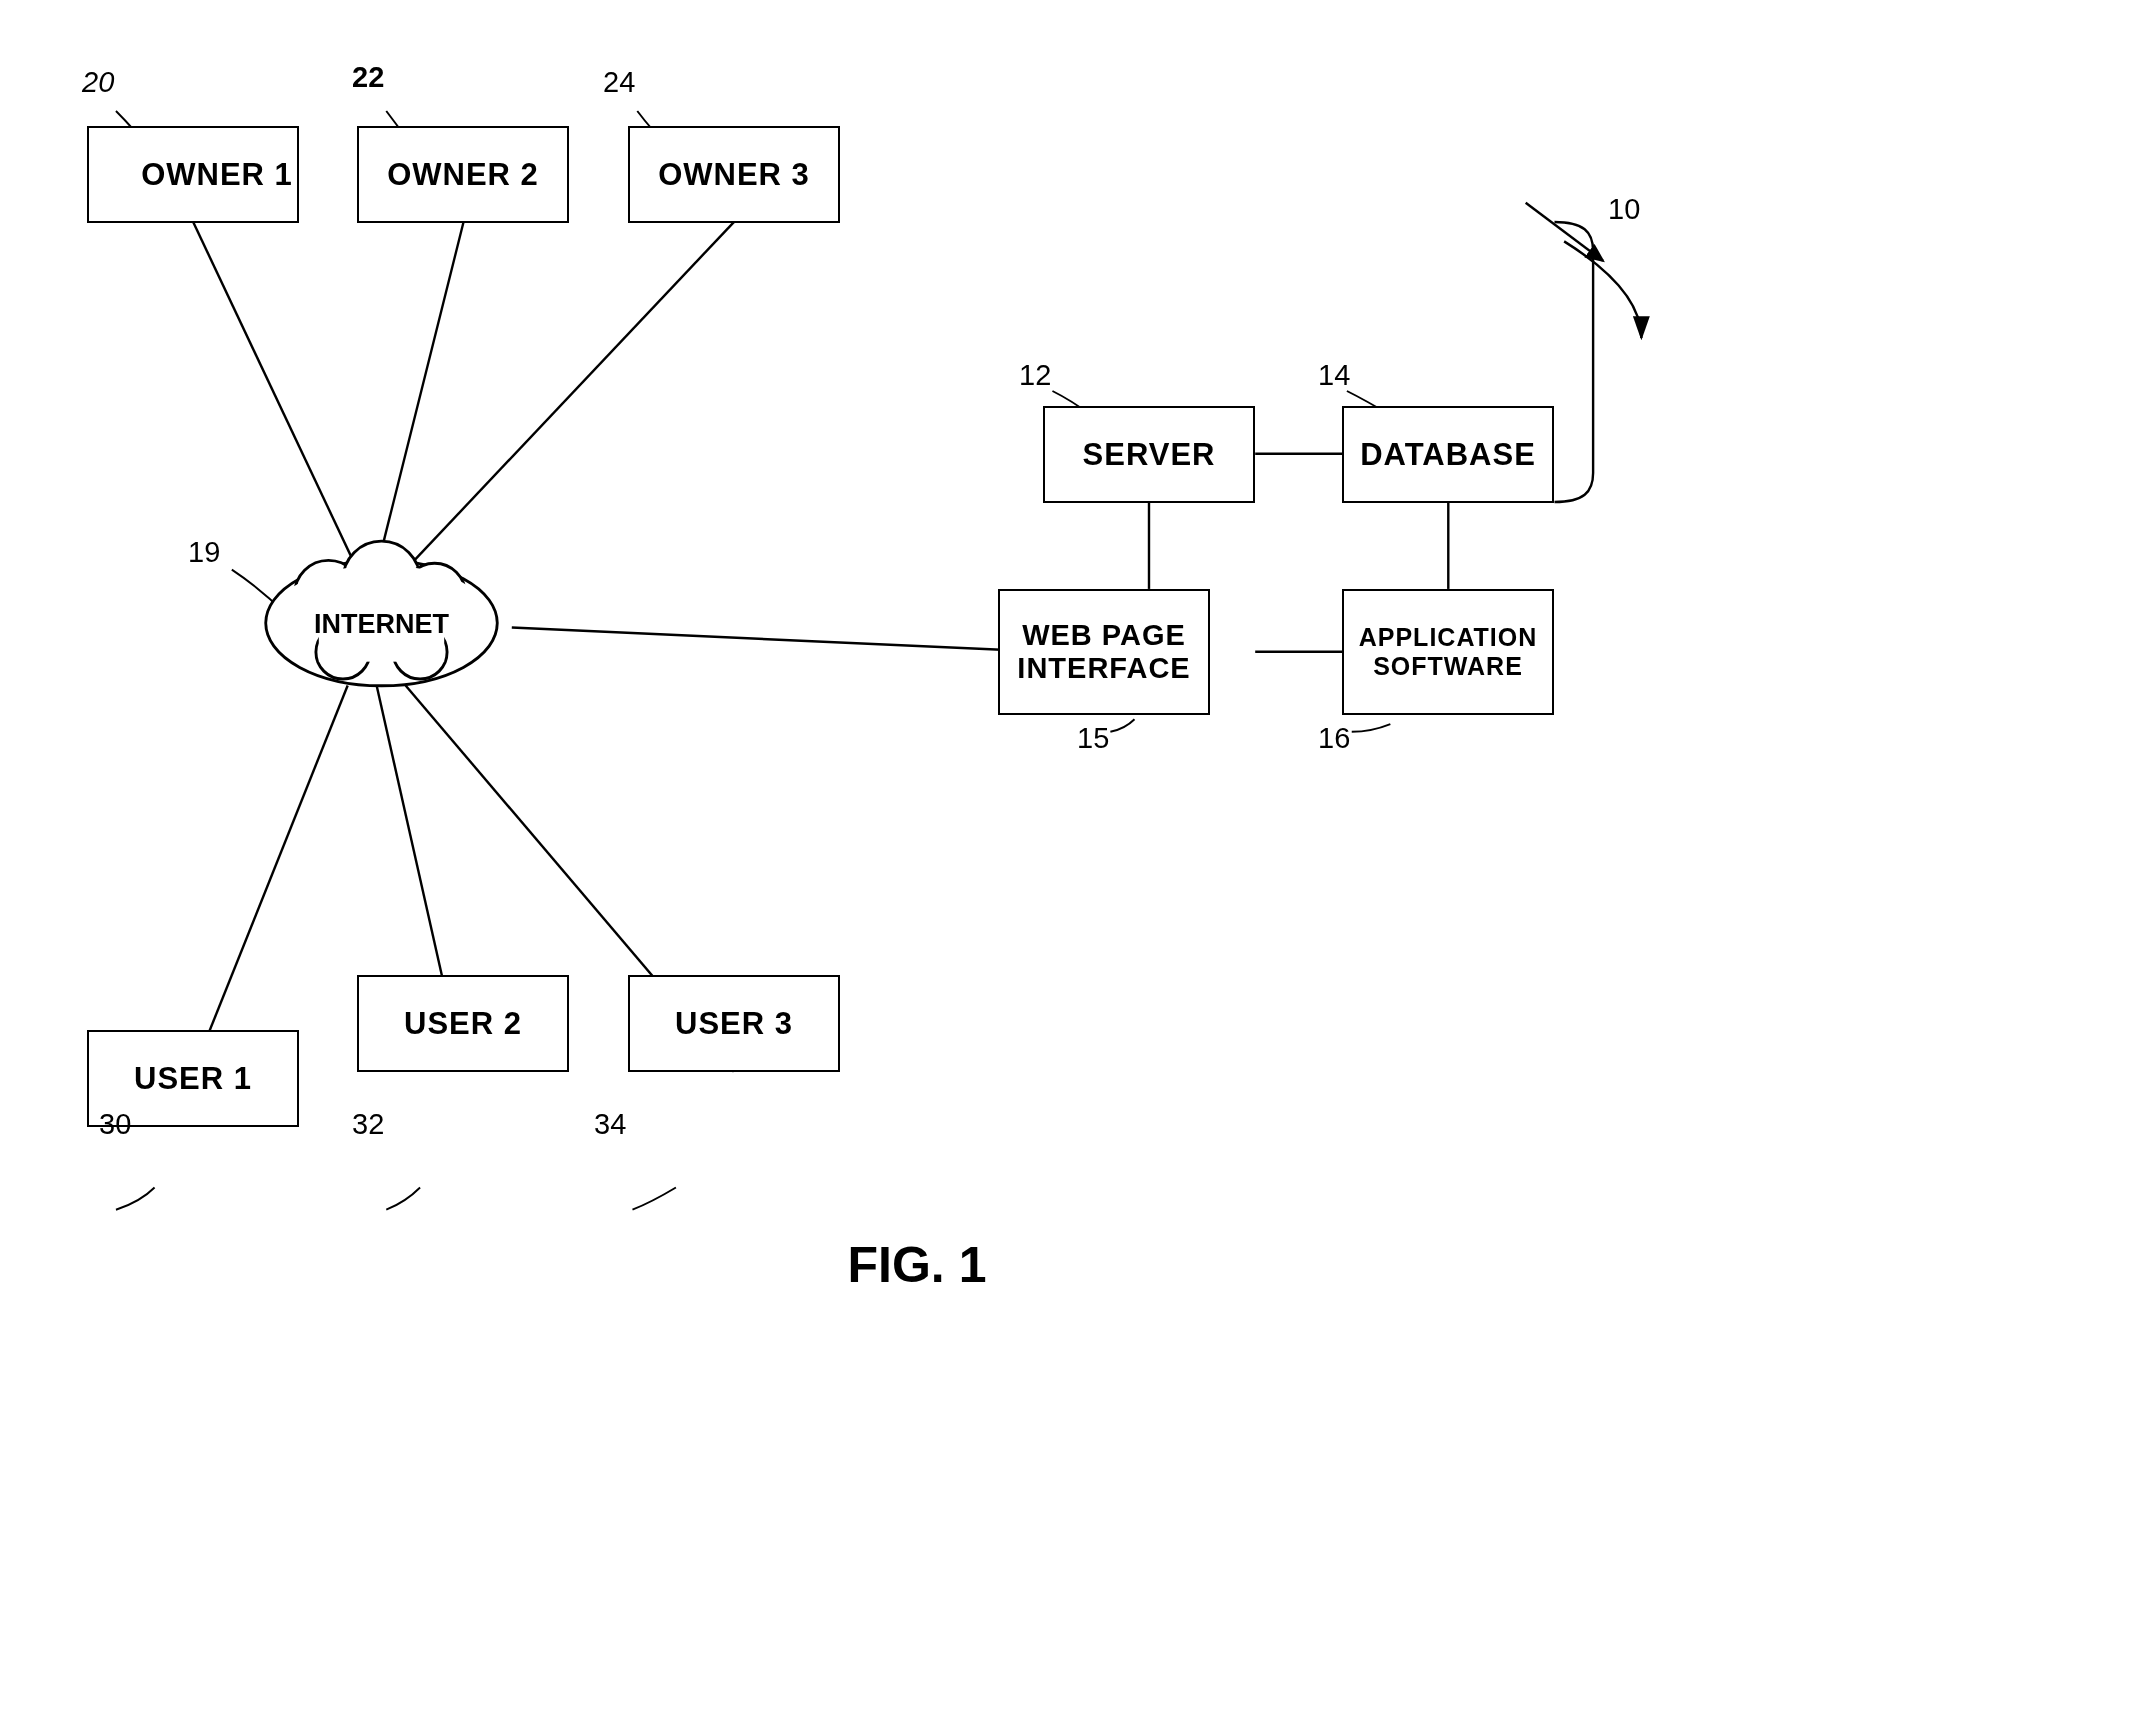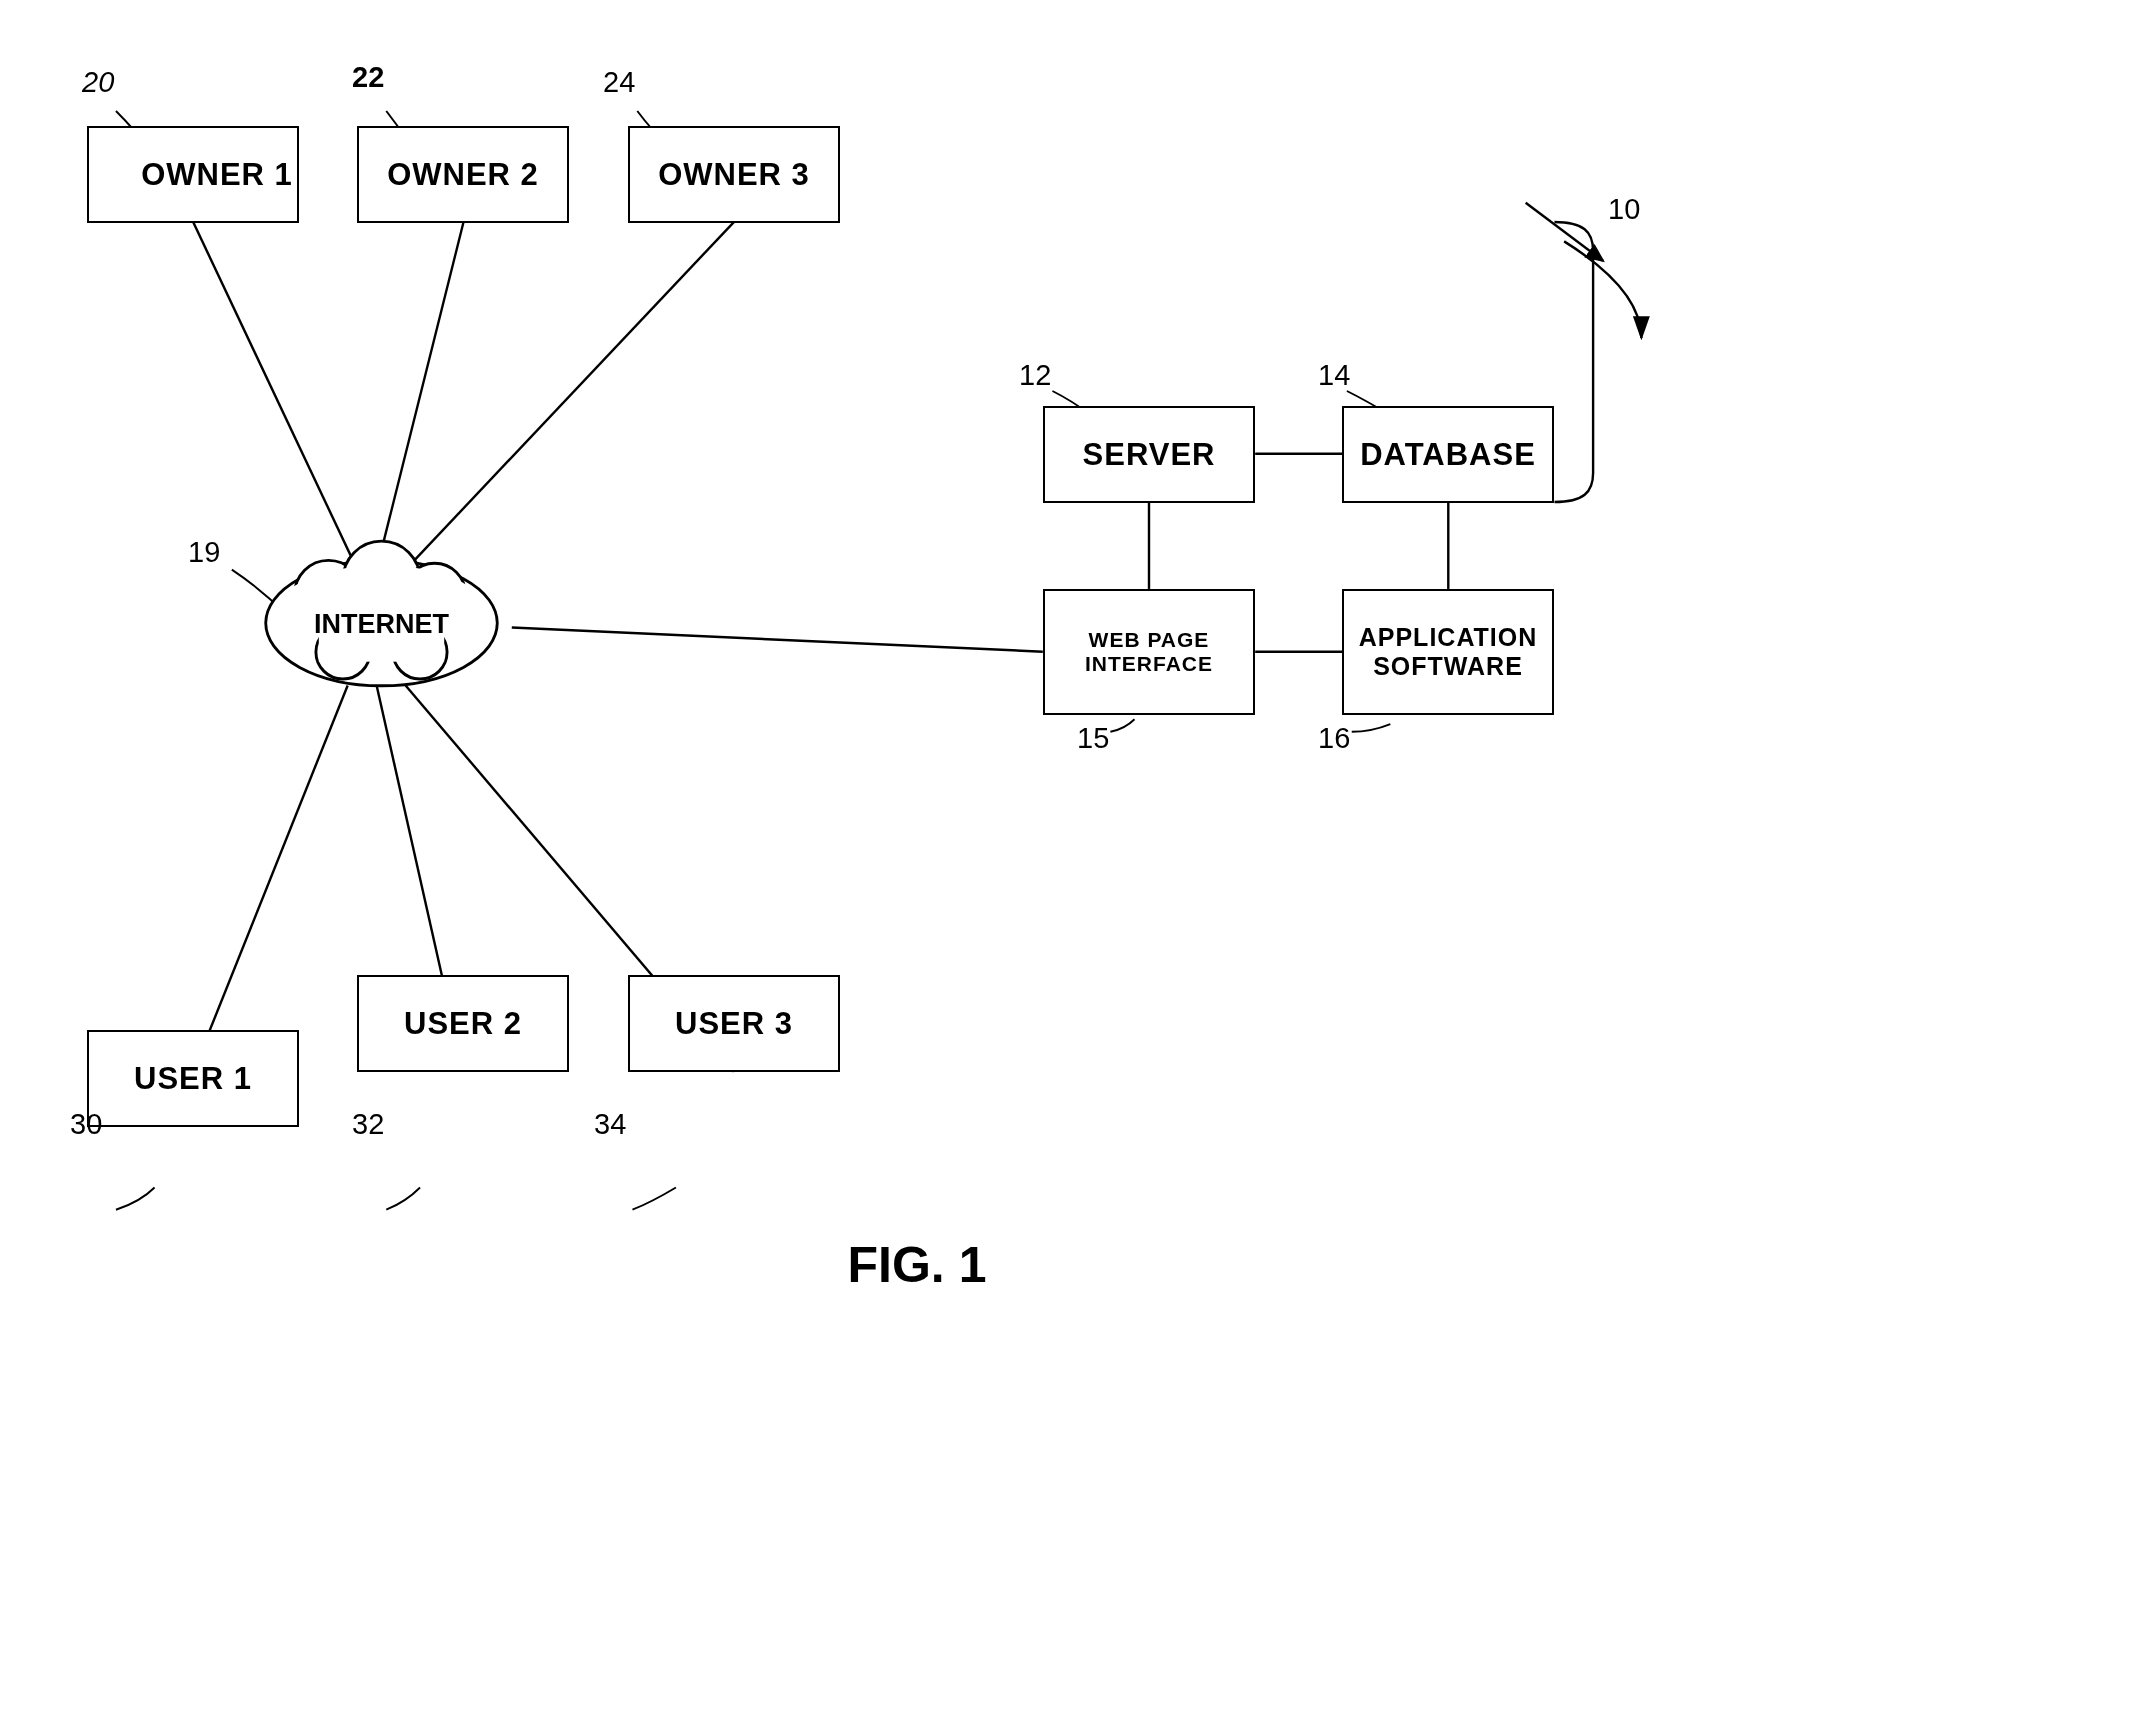--- a/index.html
+++ b/index.html
@@ -140,21 +140,21 @@
     <circle cx="195" cy="120" r="28" fill="white" stroke="#000" stroke-width="3"></circle>
 
     <rect x="90" y="60" width="130" height="70" fill="white" stroke="none"></rect>
     <text x="155" y="100" text-anchor="middle" font-size="28" font-weight="bold" font-family="Arial" fill="#000">INTERNET</text>
   </svg>
 
   <div class="box" style="left:1043px; top:406px; width:212px; height:97px;">
     <span>SERVER</span>
   </div>
 
-  <div class="box" style="left:1043px; top:589px; width:212px; height:126px; font-size:21px;">
+  <div class="box" style="left:998px; top:589px; width:212px; height:126px; font-size:29px;">
     <span>WEB PAGE<br>INTERFACE</span>
   </div>
 
   <div class="box" style="left:1342px; top:406px; width:212px; height:97px;">
     <span>DATABASE</span>
   </div>
 
   <div class="box" style="left:1342px; top:589px; width:212px; height:126px; font-size:25px;">
     <span>APPLICATION<br>SOFTWARE</span>
   </div>
@@ -173,21 +173,21 @@
 
   <span class="label" style="left:82px; top:66px;font-style:italic;">20</span>
   <span class="label" style="left:352px; top:61px;font-weight:bold;">22</span>
   <span class="label" style="left:603px; top:66px;">24</span>
   <span class="label" style="left:188px; top:536px;">19</span>
   <span class="label" style="left:1019px; top:359px;">12</span>
   <span class="label" style="left:1318px; top:359px;">14</span>
   <span class="label" style="left:1077px; top:722px;">15</span>
   <span class="label" style="left:1318px; top:722px;">16</span>
   <span class="label" style="left:1608px; top:193px;">10</span>
-  <span class="label" style="left:70px; top:1108px;">30</span>
+  <span class="label" style="left:99px; top:1108px;">30</span>
   <span class="label" style="left:352px; top:1108px;">32</span>
   <span class="label" style="left:594px; top:1108px;">34</span>
 
   <svg style="position:absolute; left:1516px; top:193px; width:116px; height:97px;" viewBox="0 0 120 100" width="116" height="97">
     <line x1="10" y1="10" x2="90" y2="70" stroke="#000" stroke-width="2.5" marker-end="url(#arr2)"></line>
     <defs>
       <marker id="arr2" markerWidth="8" markerHeight="7" refX="7" refY="3.5" orient="auto">
         <polygon points="0 0, 8 3.5, 0 7" fill="#000"></polygon>
       </marker>
     </defs>

